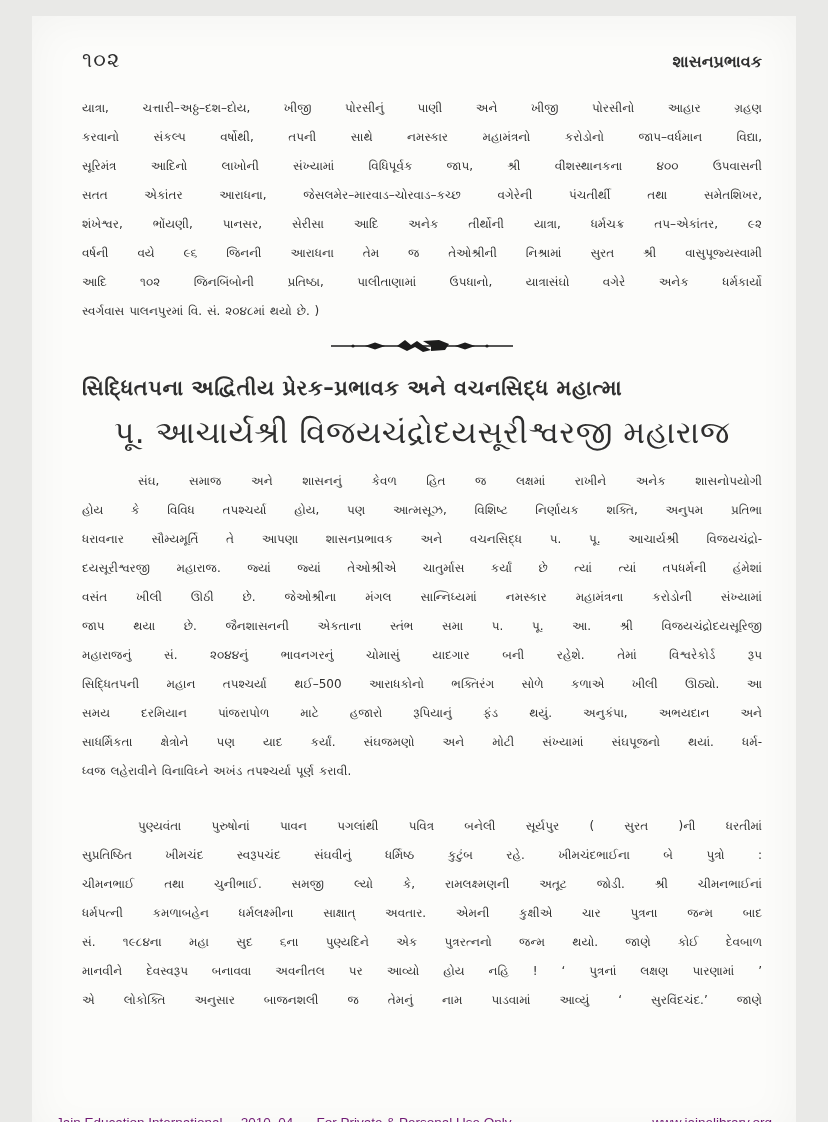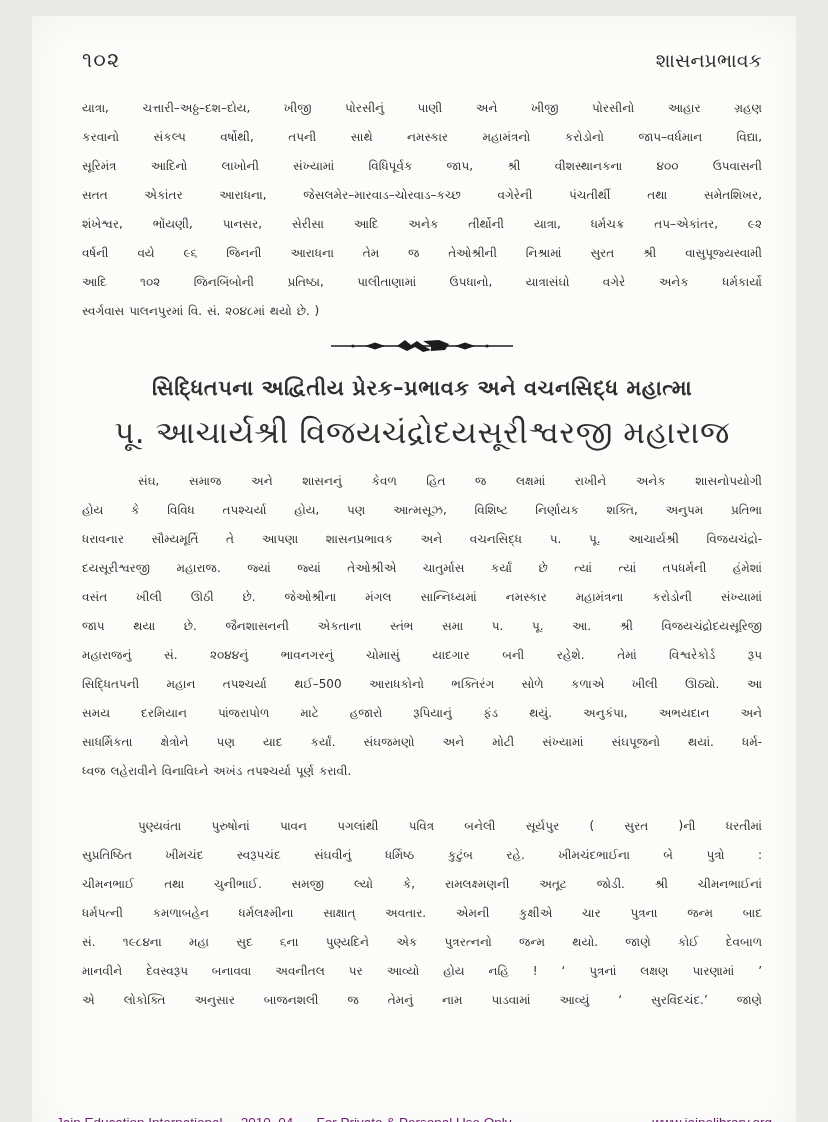--- a/index.html
+++ b/index.html
@@ -18,21 +18,21 @@
     box-shadow: inset 0 0 46px rgba(0,0,0,0.045);
   }
 
   .page-header {
     display: flex;
     justify-content: space-between;
     align-items: baseline;
     margin: 32px 34px 0 50px;
   }
   .page-number { font-size: 21px; letter-spacing: 1px; }
-  .running-title { font-size: 19px; font-weight: normal; text-align: center; }
+  .running-title { font-size: 16px; font-weight: bold; text-align: center; }
 
   .content { margin: 0 34px 0 50px; }
 
   .para { margin-top: 22px; }
   .para .line {
     font-size: 12px;
     line-height: 29px;
     height: 29px;
     overflow: hidden;
     text-align: justify;
@@ -46,21 +46,21 @@
 
   .divider {
     margin-top: 12px;
     text-align: center;
     height: 16px;
   }
   .divider svg { display: inline-block; }
 
   .section-subtitle {
     margin-top: 22px;
-    text-align: center;
+    text-align: left;
     font-size: 21px;
     font-weight: bold;
     letter-spacing: 0.5px;
   }
   .section-title {
     margin-top: 14px;
     text-align: center;
     font-size: 31px;
     font-weight: normal;
     letter-spacing: 0.5px;

